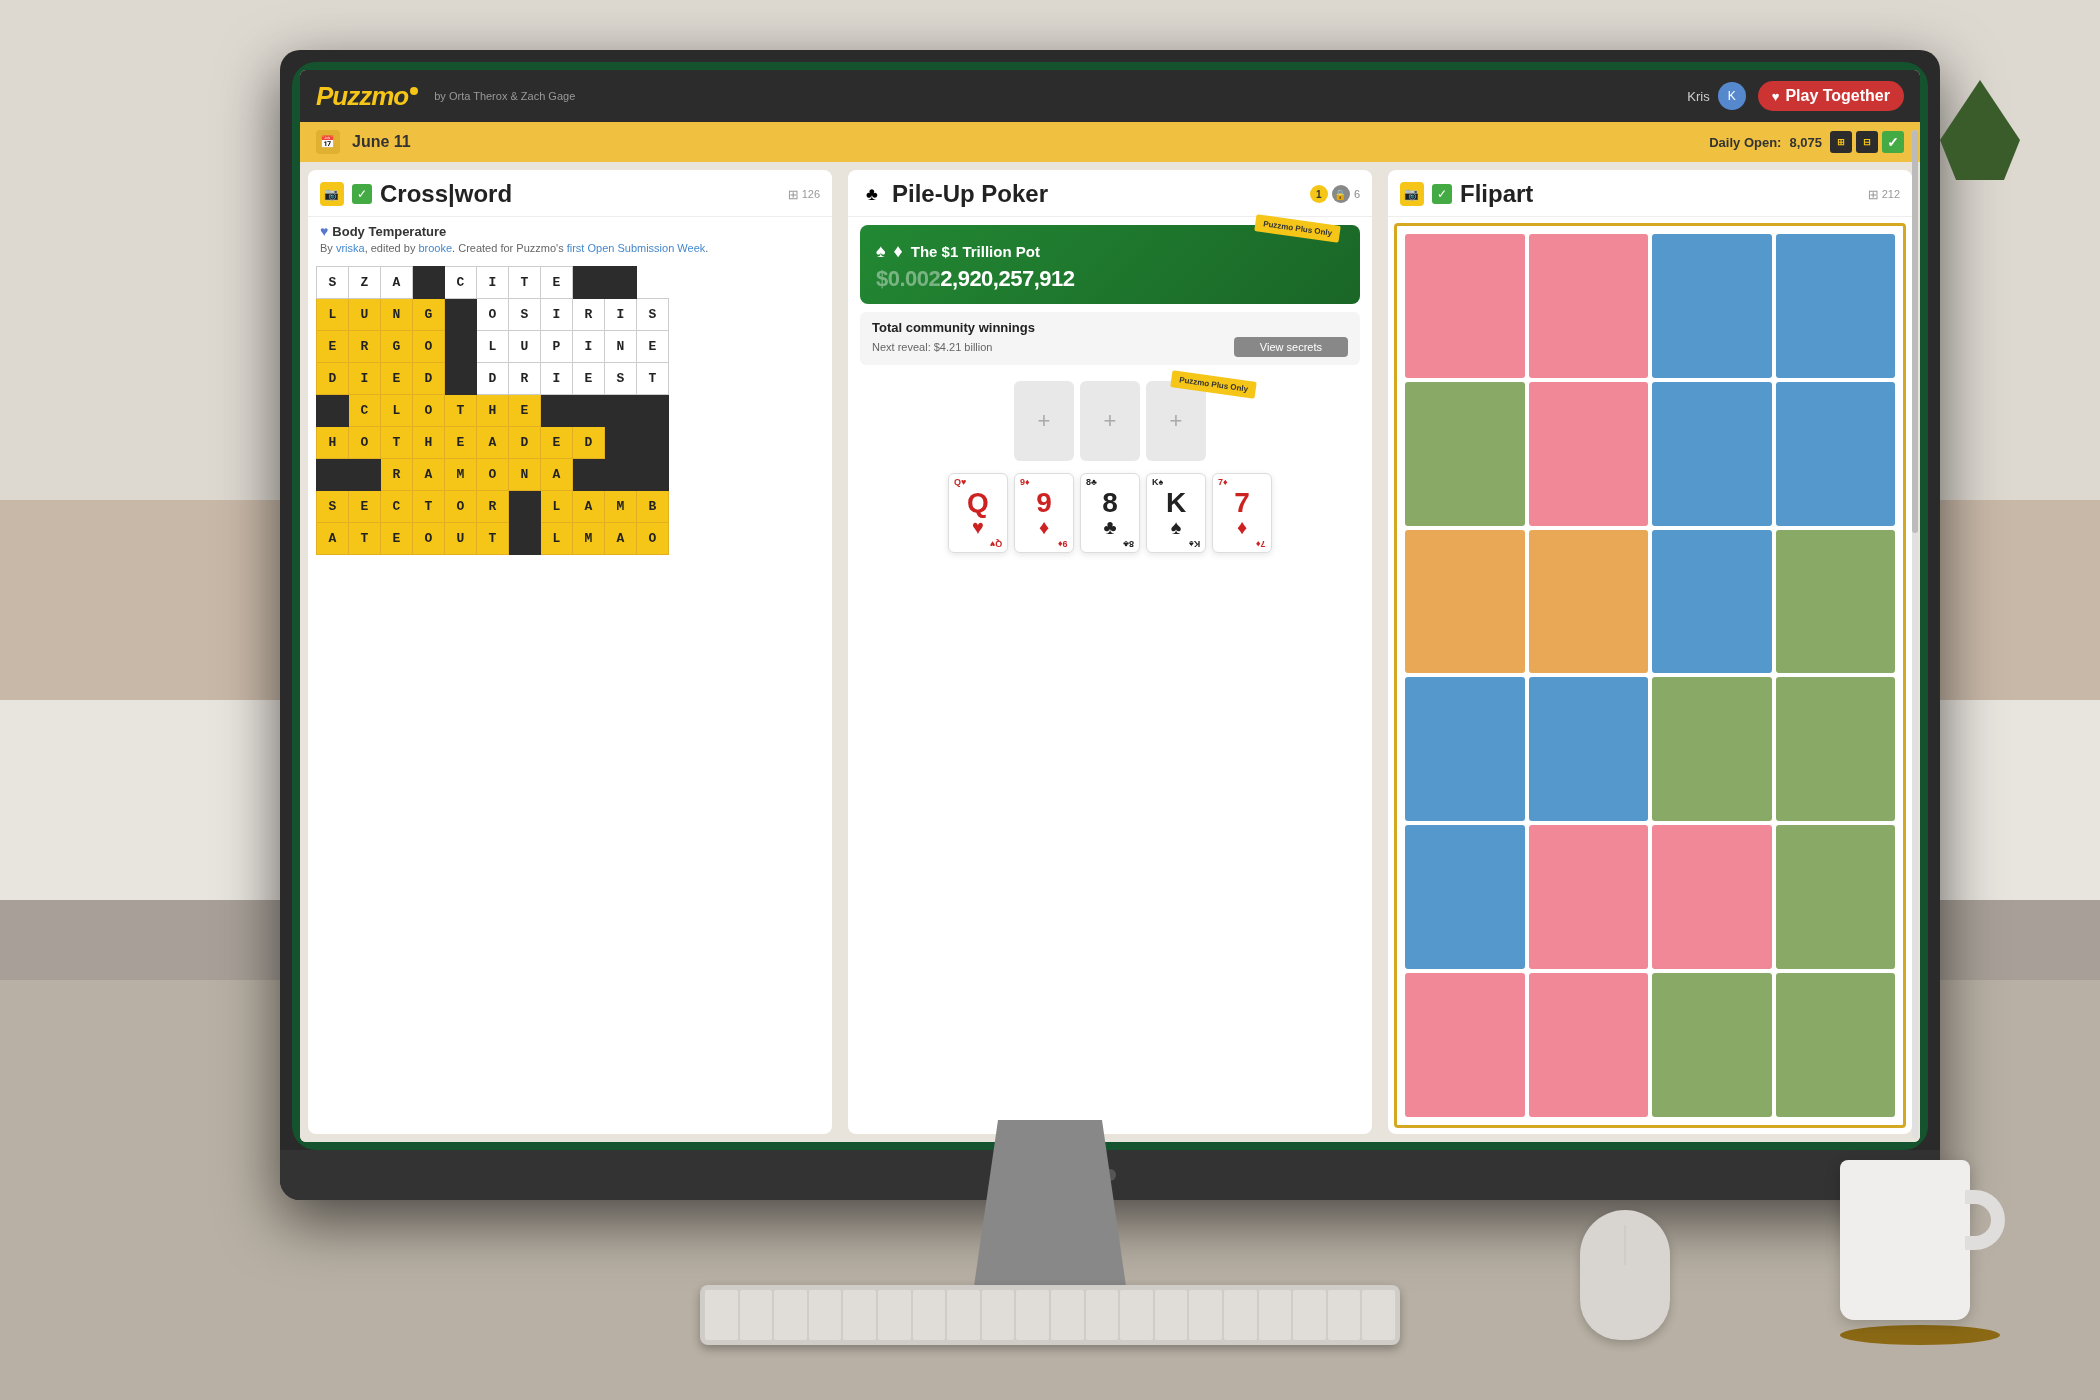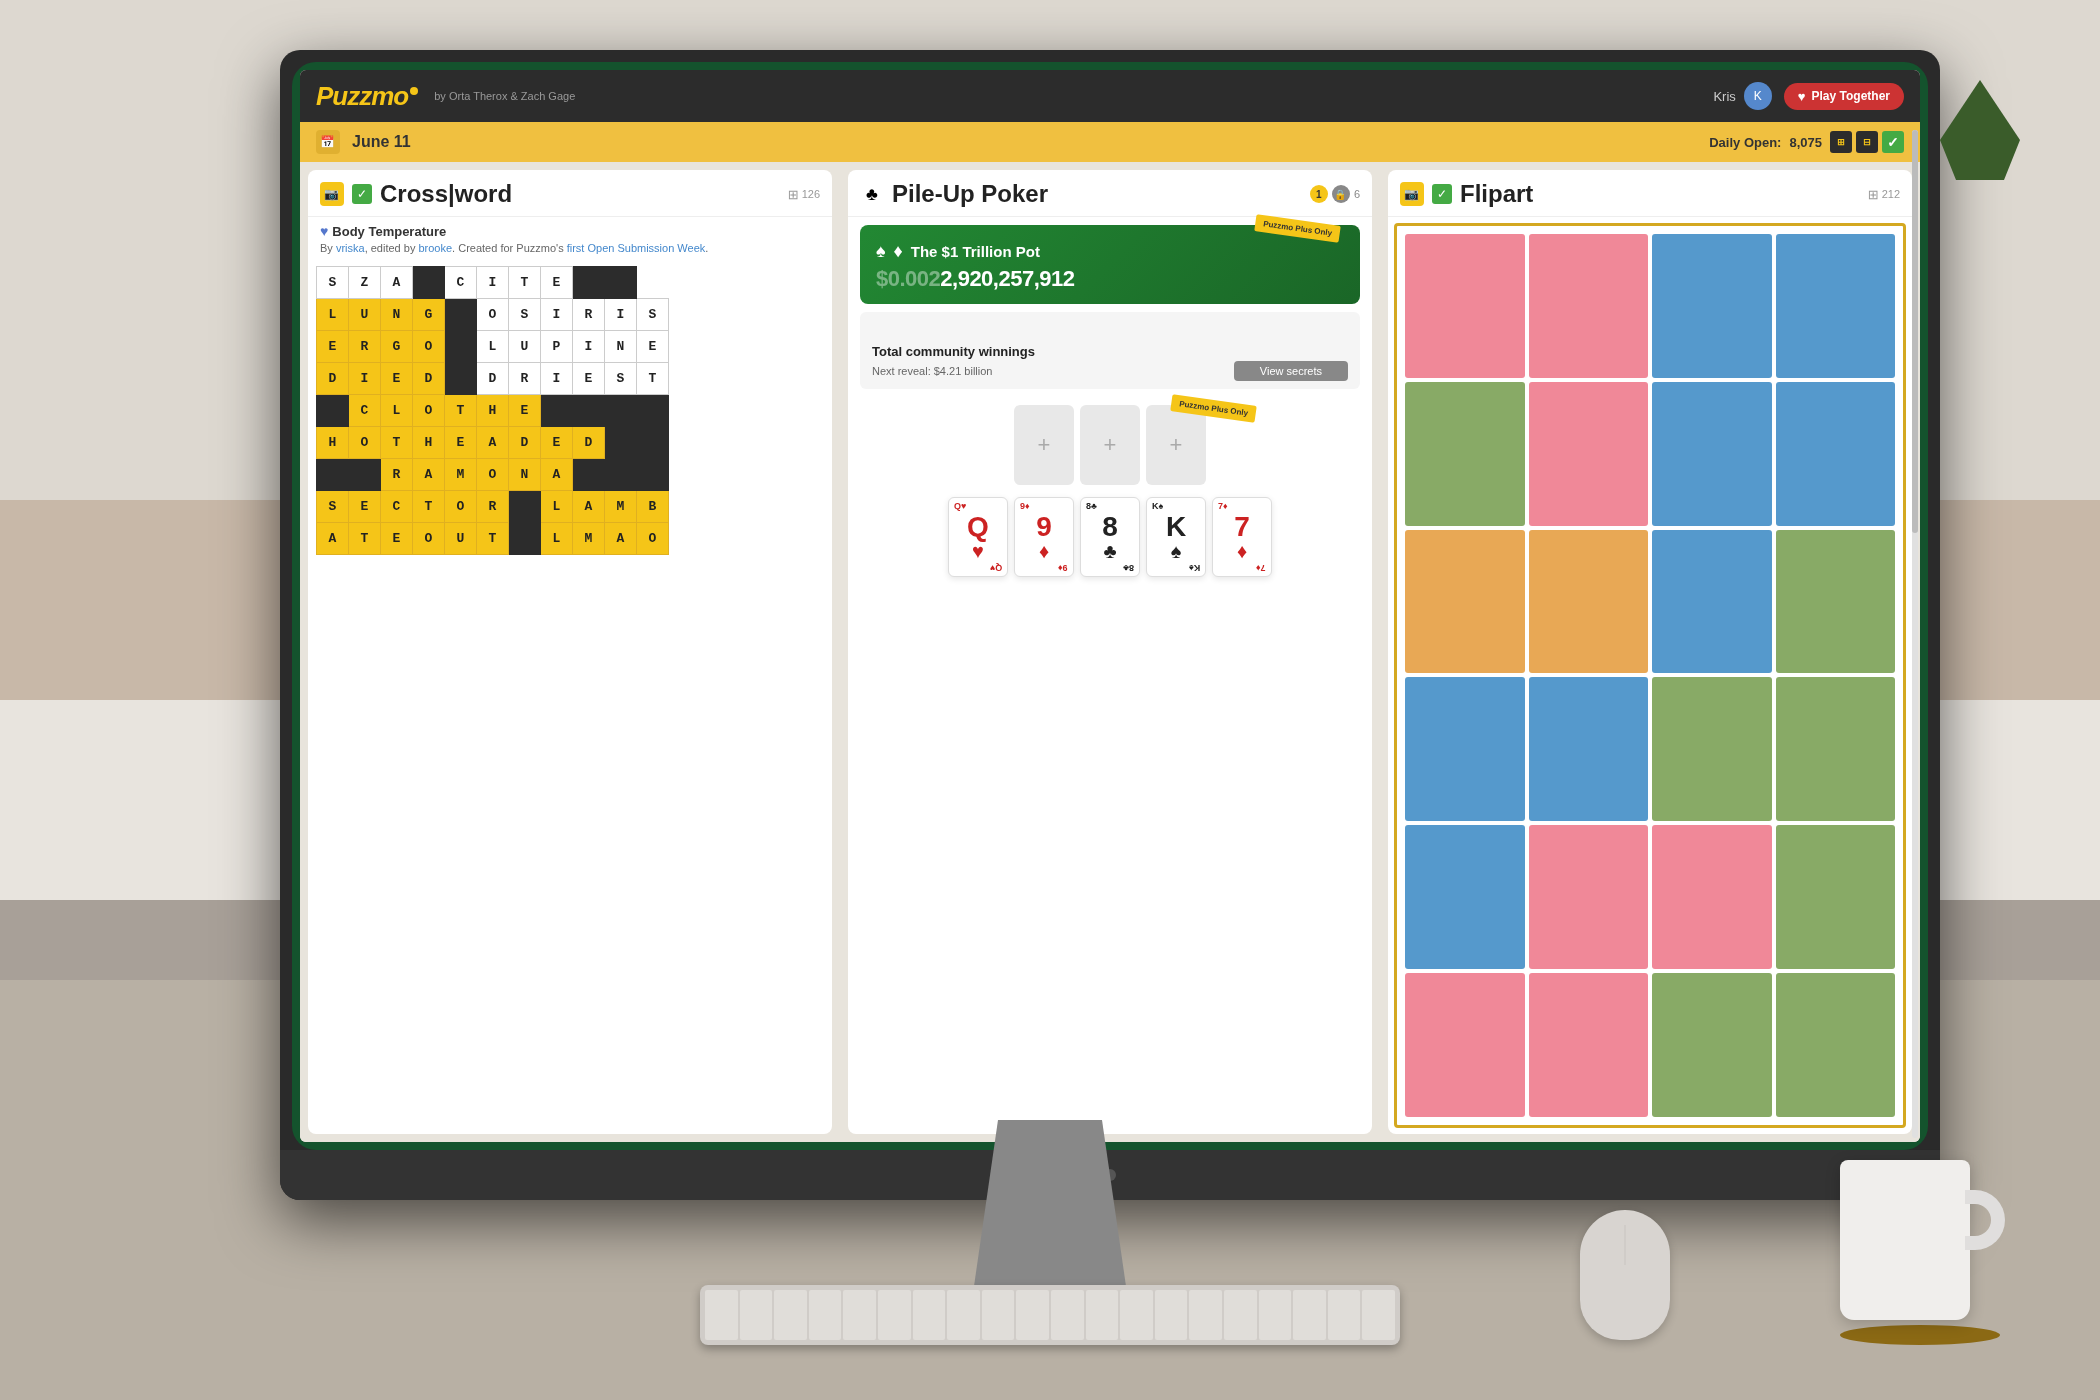--- a/index.html
+++ b/index.html
@@ -272,21 +272,21 @@
       font-size: 12px;
       color: white;
     }
 
     .play-together-btn {
       background: #cc3333;
       color: white;
       border: none;
       border-radius: 20px;
       padding: 6px 14px;
-      font-size: 12px;
+      font-size: 16px;
       font-weight: 600;
       cursor: pointer;
       display: flex;
       align-items: center;
       gap: 6px;
     }
 
     .play-together-btn::before {
       content: '♥';
       font-size: 13px;
@@ -555,21 +555,20 @@
       margin: 0 12px 8px;
       padding: 8px 12px;
       background: #f5f5f5;
       border-radius: 6px;
     }
 
     .community-label {
       font-size: 13px;
       font-weight: 700;
       color: #222;
-      margin-top: 24px;
     }
 
     .community-sub {
       font-size: 11px;
       color: #666;
       margin-top: 2px;
       display: flex;
       align-items: center;
       justify-content: space-between;
     }

